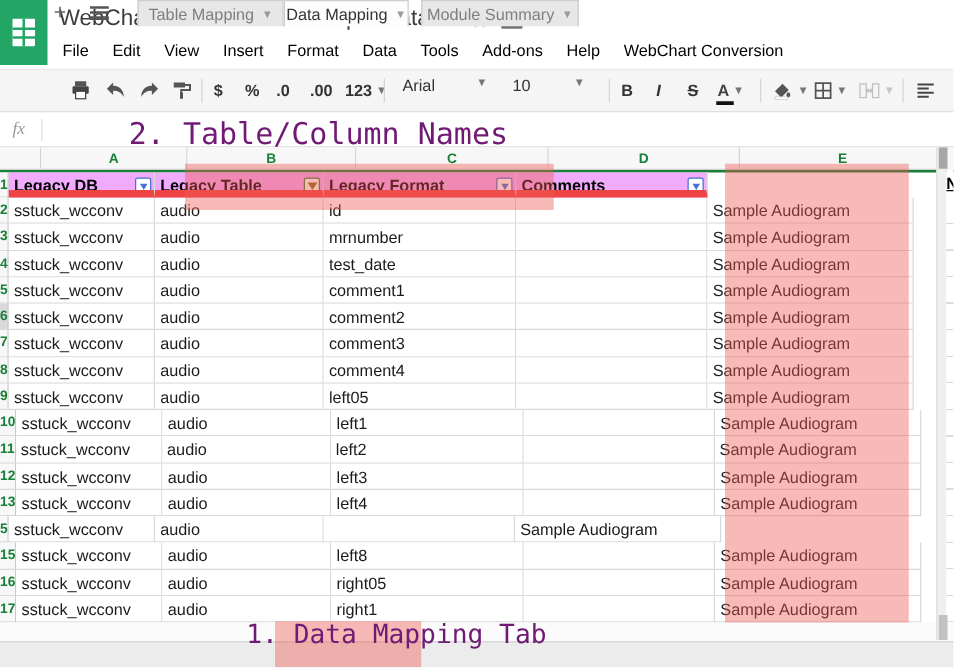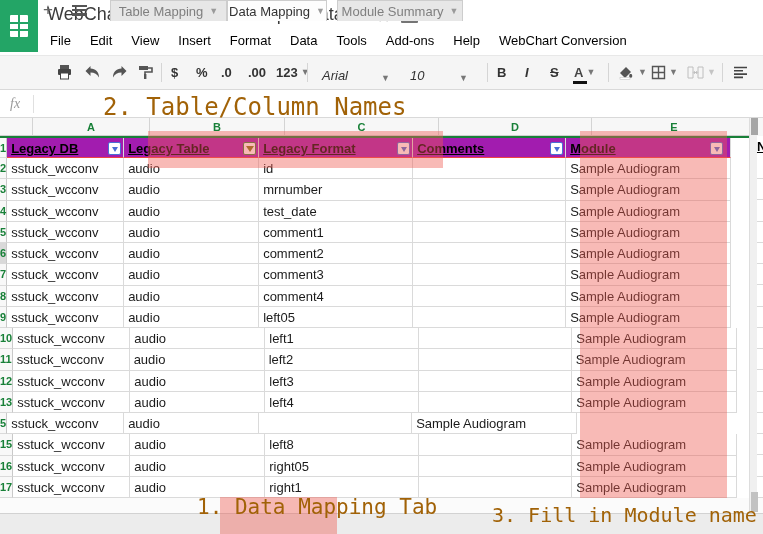--- a/index.html
+++ b/index.html
@@ -20,38 +20,38 @@
   .menu-item { margin-right:13px; padding:2px 3px; white-space:nowrap; cursor:default; }
   .saved { position:absolute; left:628px; top:33px; width:135px; font-size:13px; color:#9e9e9e; white-space:nowrap; overflow:hidden; }
 
   
   .toolbar { position:absolute; left:0; top:55px; width:763px; height:35px; background:#f5f5f5; border-top:1px solid #e8e8e8; border-bottom:1px solid #d9d9d9; }
   .tb { position:absolute; top:60px; height:24px; display:flex; align-items:center; justify-content:center; color:#444; font-size:13px; }
   .tb svg { display:block; }
   .tb-sep { position:absolute; top:63px; width:1px; height:19px; background:#d5d5d5; }
   .tb-text { font-weight:bold; color:#333; }
   .arrow { font-size:9px; color:#777; margin-left:3px; }
-  .fontbox, .sizebox { position:absolute; top:61px; height:22px; border:0; display:flex; align-items:flex-end; justify-content:space-between; padding:0 6px; font-size:13px; color:#333;font-style:italic; }
+  .fontbox, .sizebox { position:absolute; top:61px; height:22px; border:0; display:flex; align-items:flex-start; justify-content:space-between; padding:0 6px; font-size:13px; color:#333; }
   .strike-label { text-decoration:line-through; font-style:italic; }
   .a-underline { position:relative; font-weight:bold; }
   .a-underline::after { content:""; position:absolute; left:-1px; bottom:-4px; width:14px; height:3px; background:#111; }
   .grayed { opacity:.38; }
 
   
   .formula-bar { position:absolute; left:0; top:90px; width:763px; height:28px; background:#fff; border-bottom:1px solid #d9d9d9; }
   .fx { position:absolute; left:10px; top:96px; font-family:"Liberation Serif", serif; font-style:italic; font-size:14px; color:#9a9a9a; }
   .fx-sep { position:absolute; left:33px; top:95px; width:1px; height:18px; background:#e0e0e0; }
 
   
   .grid { position:absolute; left:0; top:118px; width:763px; }
   .letters-row { display:flex; height:18px; background:#f7f7f7; }
   .letter-cell { border-right:1px solid #d4d4d4; border-bottom:1px solid #cfcfcf; display:flex; align-items:center; justify-content:center; font-size:11px; font-weight:bold; color:#188038; background:#f7f7f7; }
   .w-rh{width:33px;} .w-a{width:117px;} .w-b{width:135px;} .w-c{width:154px;} .w-d{width:153px;} .w-e{width:165px;}
   .hdr-row { display:flex; height:22px; border-top:2px solid #188038; }
-  .hdr-cell { position:relative; border-right:1px solid #dadada; border-bottom:1px solid #ef4444; background:#a21caf; font-size:13px; font-weight:bold; text-decoration:underline; color:#000; padding:3px 0 0 4px; white-space:nowrap; overflow:hidden; }
+  .hdr-cell { position:relative; border-right:1px solid #dadada; border-bottom:6px solid #ef4444; background:#f0abfc; font-size:13px; font-weight:bold; text-decoration:underline; color:#000; padding:3px 0 0 4px; white-space:nowrap; overflow:hidden; }
   .rh { background:#f8f8f8; border-right:1px solid #c9c9c9; border-bottom:1px solid #dadada; display:flex; align-items:center; justify-content:center; font-size:11px; font-weight:bold; color:#188038; }
   .rh.dim { background:#d9d9d9; }
   .grid-row { display:flex; height:21.25px; }
   .cell { border-right:1px solid #dadada; border-bottom:1px solid #dadada; background:#fff; font-size:13px; color:#1b1b1b; padding:3px 0 0 4px; white-space:nowrap; overflow:hidden; }
   .filter-btn { position:absolute; top:4px; width:13px; height:13px; background:#fff; border:1px solid #4a6fd4; border-radius:2px; display:flex; align-items:center; justify-content:center; }
   .filter-btn .tri { width:0; height:0; border-left:3px solid transparent; border-right:3px solid transparent; border-top:5px solid #4a6fd4; margin-top:1px; }
   .filter-btn.funnel { border-color:#3c8039; }
   .filter-btn.funnel .tri { border-top-color:#827717; border-left-width:4px; border-right-width:4px; border-top-width:6px; }
   .next-col { position:absolute; left:757px; top:136px; width:6px; height:22px; background:#fff; overflow:hidden; font-size:13px; font-weight:bold; text-decoration:underline; padding-top:3px; }
   .next-col-body { position:absolute; left:757px; top:158px; width:6px; height:340px;
@@ -70,21 +70,21 @@
   .all-sheets::before { content:""; position:absolute; left:0; top:2px; width:15px; height:2px; background:#555; box-shadow:0 4px 0 #555; }
   .sheet-tab { position:absolute; top:0; height:21px; display:flex; align-items:center; justify-content:center; font-size:13px; color:#7f7f7f; background:#e7e7e7; border:1px solid #cdcdcd; border-bottom:none; white-space:nowrap; }
   .sheet-tab.active { background:#fdfdfd; color:#333; }
   .tab-arrow { font-size:9px; color:#9a9a9a; margin-left:6px; }
 
   
   .hl { position:absolute; background:rgba(238,90,80,0.42); z-index:5; }
   .hl-bc { left:148px; top:131px; width:295px; height:37px; }
   .hl-module { left:580px; top:131px; width:147px; height:367px; }
   .hl-tab { left:220px; top:497px; width:117px; height:37px; }
-  .annot { position:absolute; font-family:"DejaVu Sans Mono", monospace; color:#a16207; z-index:6; white-space:nowrap; }
+  .annot { position:absolute; font-family:"DejaVu Sans Mono", monospace; color:#701a75; z-index:6; white-space:nowrap; }
   .annot-2 { left:103px; top:93px; font-size:24px; }
   .annot-1 { left:197px; top:495px; font-size:21px; }
   .annot-3 { left:492px; top:503px; font-size:20px; }
 </style>
 </head>
 <body>
 
 <div id="app">
 
   <div class="logo">
@@ -210,24 +210,20 @@
             <span class="tri"></span>
           </span></div>
       <div class="hdr-cell w-c"><span>Legacy Format</span>
         <span class="filter-btn" style="right:2px;">
             <span class="tri"></span>
           </span></div>
       <div class="hdr-cell w-d"><span>Comments</span>
         <span class="filter-btn" style="right:2px;">
             <span class="tri"></span>
           </span></div>
-      <div class="hdr-cell w-e"><span>Module</span>
-        <span class="filter-btn" style="right:7px;">
-            <span class="tri"></span>
-          </span></div>
     </div>
     <div id="rows">
   <div class="grid-row">
     <div class="rh">2</div>
     <div class="cell w-a">sstuck_wcconv</div>
     <div class="cell w-b">audio</div>
     <div class="cell w-c">id</div>
     <div class="cell w-d"></div>
     <div class="cell w-e">Sample Audiogram</div>
   </div>
@@ -392,15 +388,14 @@
     <span>Module Summary</span>
       <span class="tab-arrow">▼</span>
     </div>
 
   <div class="hl hl-bc"></div>
   <div class="hl hl-module"></div>
   <div class="hl hl-tab"></div>
 
   <div class="annot annot-2">2. Table/Column Names</div>
   <div class="annot annot-1">1. Data Mapping Tab</div>
-  <div class="annot annot-3">3. Fill in Module name</div>
 
 </div>
 
 </body></html>

